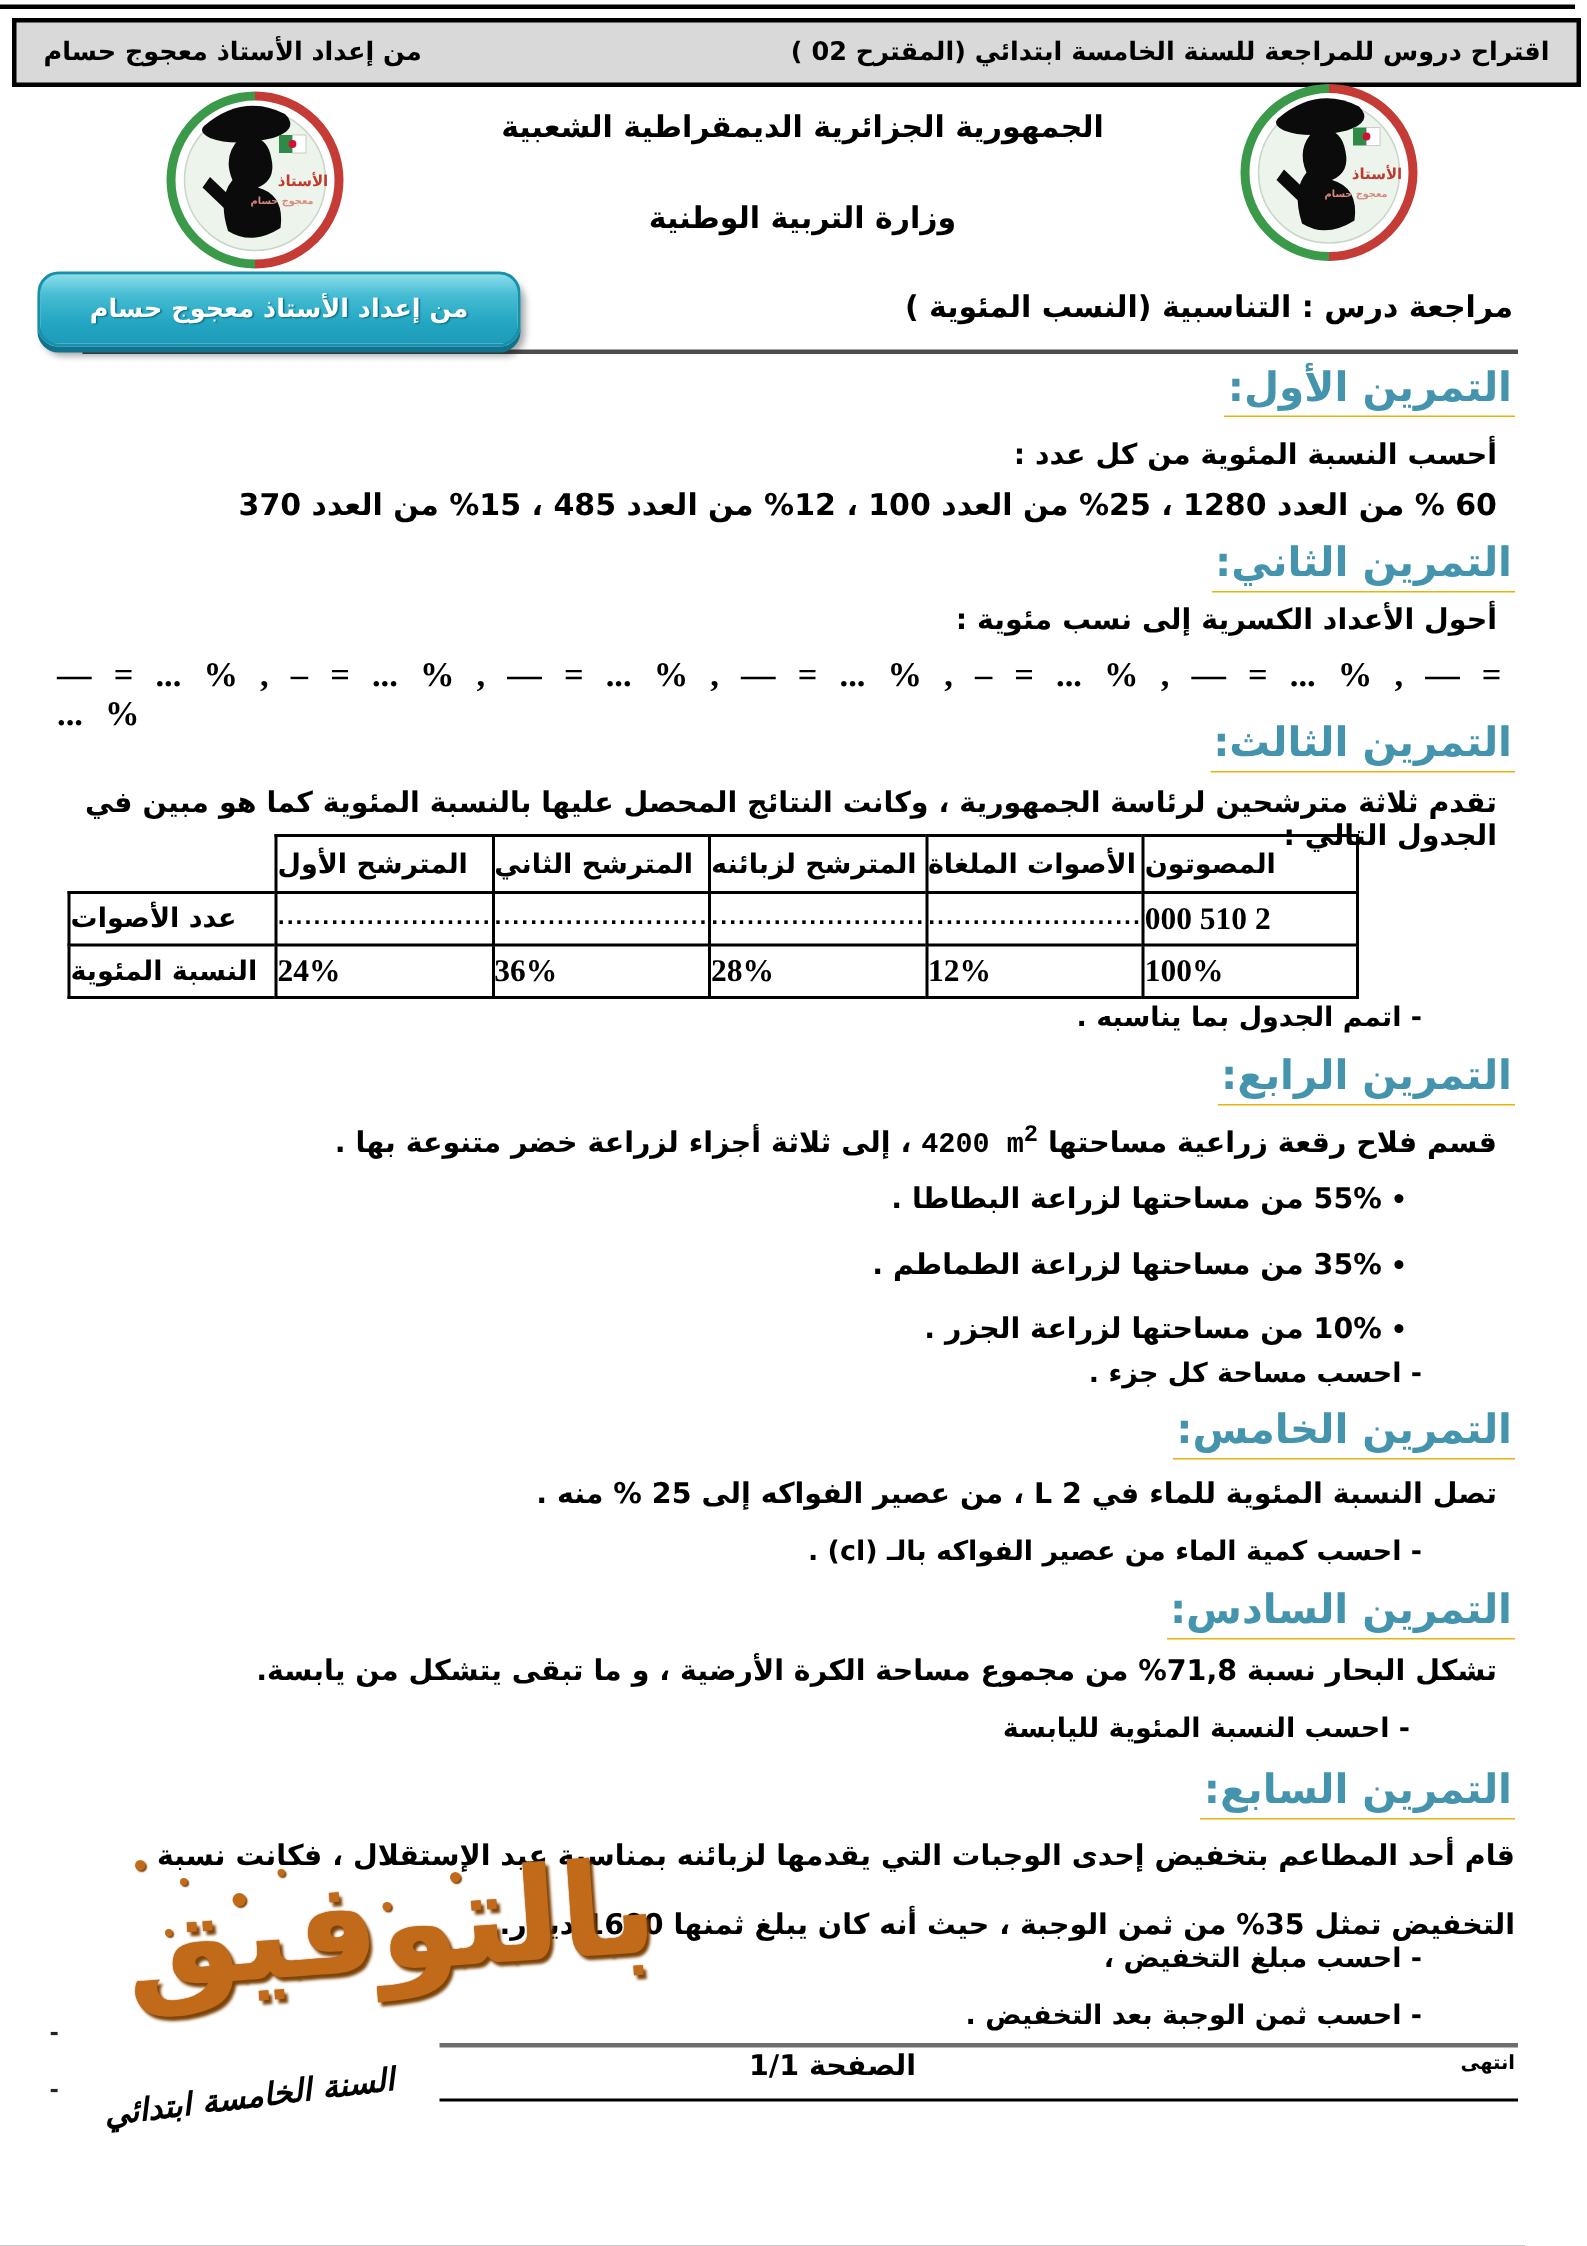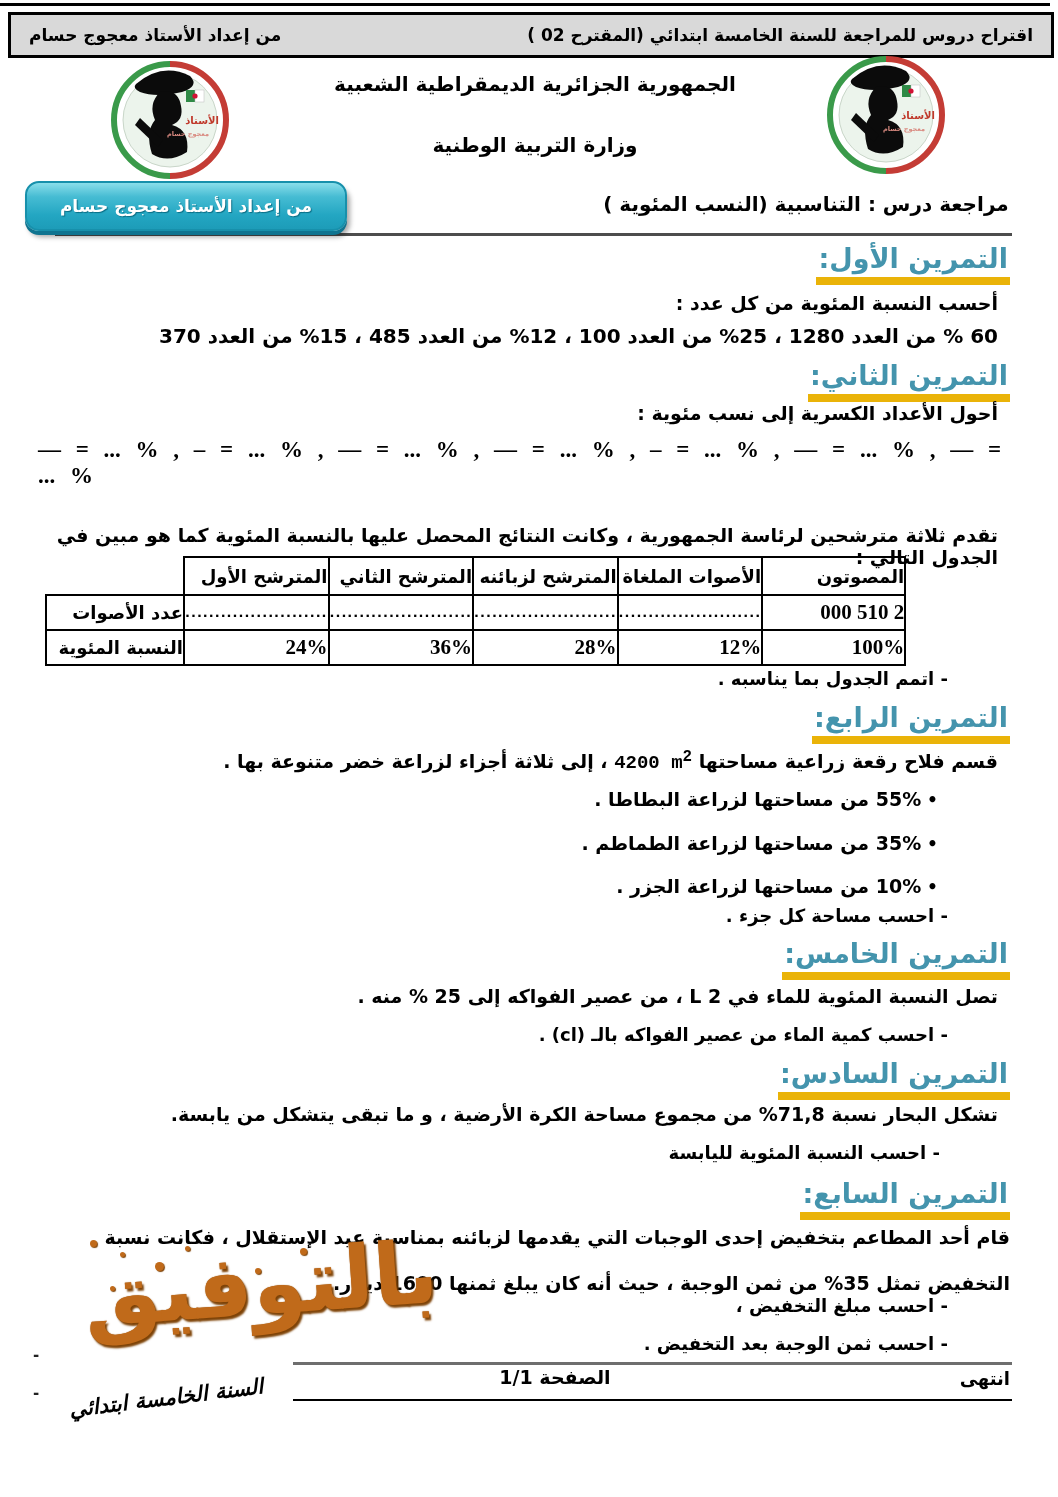--- a/index.html
+++ b/index.html
@@ -32,35 +32,35 @@
     border:2px solid #1790ab;box-shadow:0 4px 0 #0f7490,3px 6px 5px rgba(0,0,0,.35);
     color:#fff;font-size:17px;display:flex;align-items:center;justify-content:center;
     text-shadow:1px 1px 1px #0a6d85;z-index:3;
   }
   .lesson-title{top:192px;left:600px;width:412px;text-align:center;font-size:20px;}
   .hr-top{top:233px;left:55px;width:957px;height:3px;background:#4d4d4d;z-index:1;}
 
   
   .ex-h{
     right:48px;color:#4494ad;font-size:27px;line-height:1.15;
-    border-bottom:8px solid #eab308;padding:0 2px 3px 2px;
+    border-bottom:1px solid #eab308;padding:0 2px 3px 2px;
   }
   .t{right:60px;font-size:19px;text-align:right;}
   .values{font-size:20px;}
   .task{font-size:18px;}
 
   .frac-line{
     top:437px;left:38px;width:985px;direction:ltr;text-align:left;
     font-family:"Liberation Serif",serif;font-weight:bold;font-size:23px;word-spacing:9px;
   }
 
   
   .votes-table{top:556px;left:45px;border-collapse:collapse;direction:rtl;}
   .votes-table th,.votes-table td{
-    border:2px solid #000;text-align:right;vertical-align:middle;padding:0;font-weight:bold;
+    border:2px solid #000;text-align:left;vertical-align:middle;padding:0;font-weight:bold;
   }
   .votes-table th{font-size:18px;height:36px;}
   .col-data{width:141px;}
   .col-label{width:137px;}
   .corner{border:none !important;background:#fff;}
   .row-votes td{height:33px;}
   .row-perc td{height:33px;}
   .num{font-family:"Liberation Serif",serif;font-size:21px;margin-top:24px;}
   .dots{font-size:13px;letter-spacing:1px;}
   .rlabel{font-size:18px;}
@@ -74,21 +74,21 @@
   
   .watermark{
     top:1242px;left:58px;width:380px;color:#c06a1a;font-size:86px;line-height:1;
     transform:rotate(-4deg);text-shadow:2px 3px 2px #7e4307,0 0 1px #93500d;z-index:0;
   }
   .wdot{position:absolute;background:#c06a1a;border-radius:50%;box-shadow:1px 1px 1px #7e4307;}
 
   
   .footer-line1{top:1362px;left:293px;width:719px;height:3px;background:#6e6e6e;}
   .footer-line2{top:1399px;left:293px;width:719px;height:2px;background:#000;}
-  .end-word{top:1368px;right:48px;font-size:18px;text-align:center;}
+  .end-word{top:1368px;right:48px;font-size:13px;text-align:center;}
   .page-num{top:1366px;left:470px;width:170px;text-align:center;font-size:19px;}
   .margin-dash{left:33px;font-size:15px;color:#222;}
   .md1{top:1346px;} .md2{top:1384px;}
   .grade{top:1398px;left:68px;font-size:21px;font-style:italic;transform:rotate(-7deg);transform-origin:left top;}
 </style>
 </head>
 <body>
 
 <div class="page">
 
@@ -133,20 +133,21 @@
   <div class="abs hr-top"></div>
 
   <div class="abs ex-h" style="top:243px">التمرين الأول:</div>
   <div class="abs t" style="top:292px">أحسب النسبة المئوية من كل عدد :</div>
   <div class="abs t values" style="top:324px">60 % من العدد 1280  ،  25% من العدد 100  ،  12% من العدد 485  ،  15% من العدد 370</div>
 
   <div class="abs ex-h" style="top:360px">التمرين الثاني:</div>
   <div class="abs t" style="top:402px">أحول الأعداد الكسرية إلى نسب مئوية :</div>
   <div class="abs frac-line">— = ... %   ,  – = ... %   , — = ... % , — = ... %  , – = ... %  , — = ... %  , — = ... %</div>
 
+  <div class="abs ex-h" style="top:480px">التمرين الثالث:</div>
   <div class="abs t" style="top:524px">تقدم ثلاثة مترشحين لرئاسة الجمهورية  ،  وكانت النتائج المحصل عليها بالنسبة المئوية كما هو مبين في الجدول التالي :</div>
 
   <table class="abs votes-table">
     <tbody>
         <tr>
       <th class="col-data">المصوتون</th>
       <th class="col-data">الأصوات الملغاة</th>
       <th class="col-data">المترشح لزبائنه</th>
       <th class="col-data">المترشح الثاني</th>
       <th class="col-data">المترشح الأول</th>

